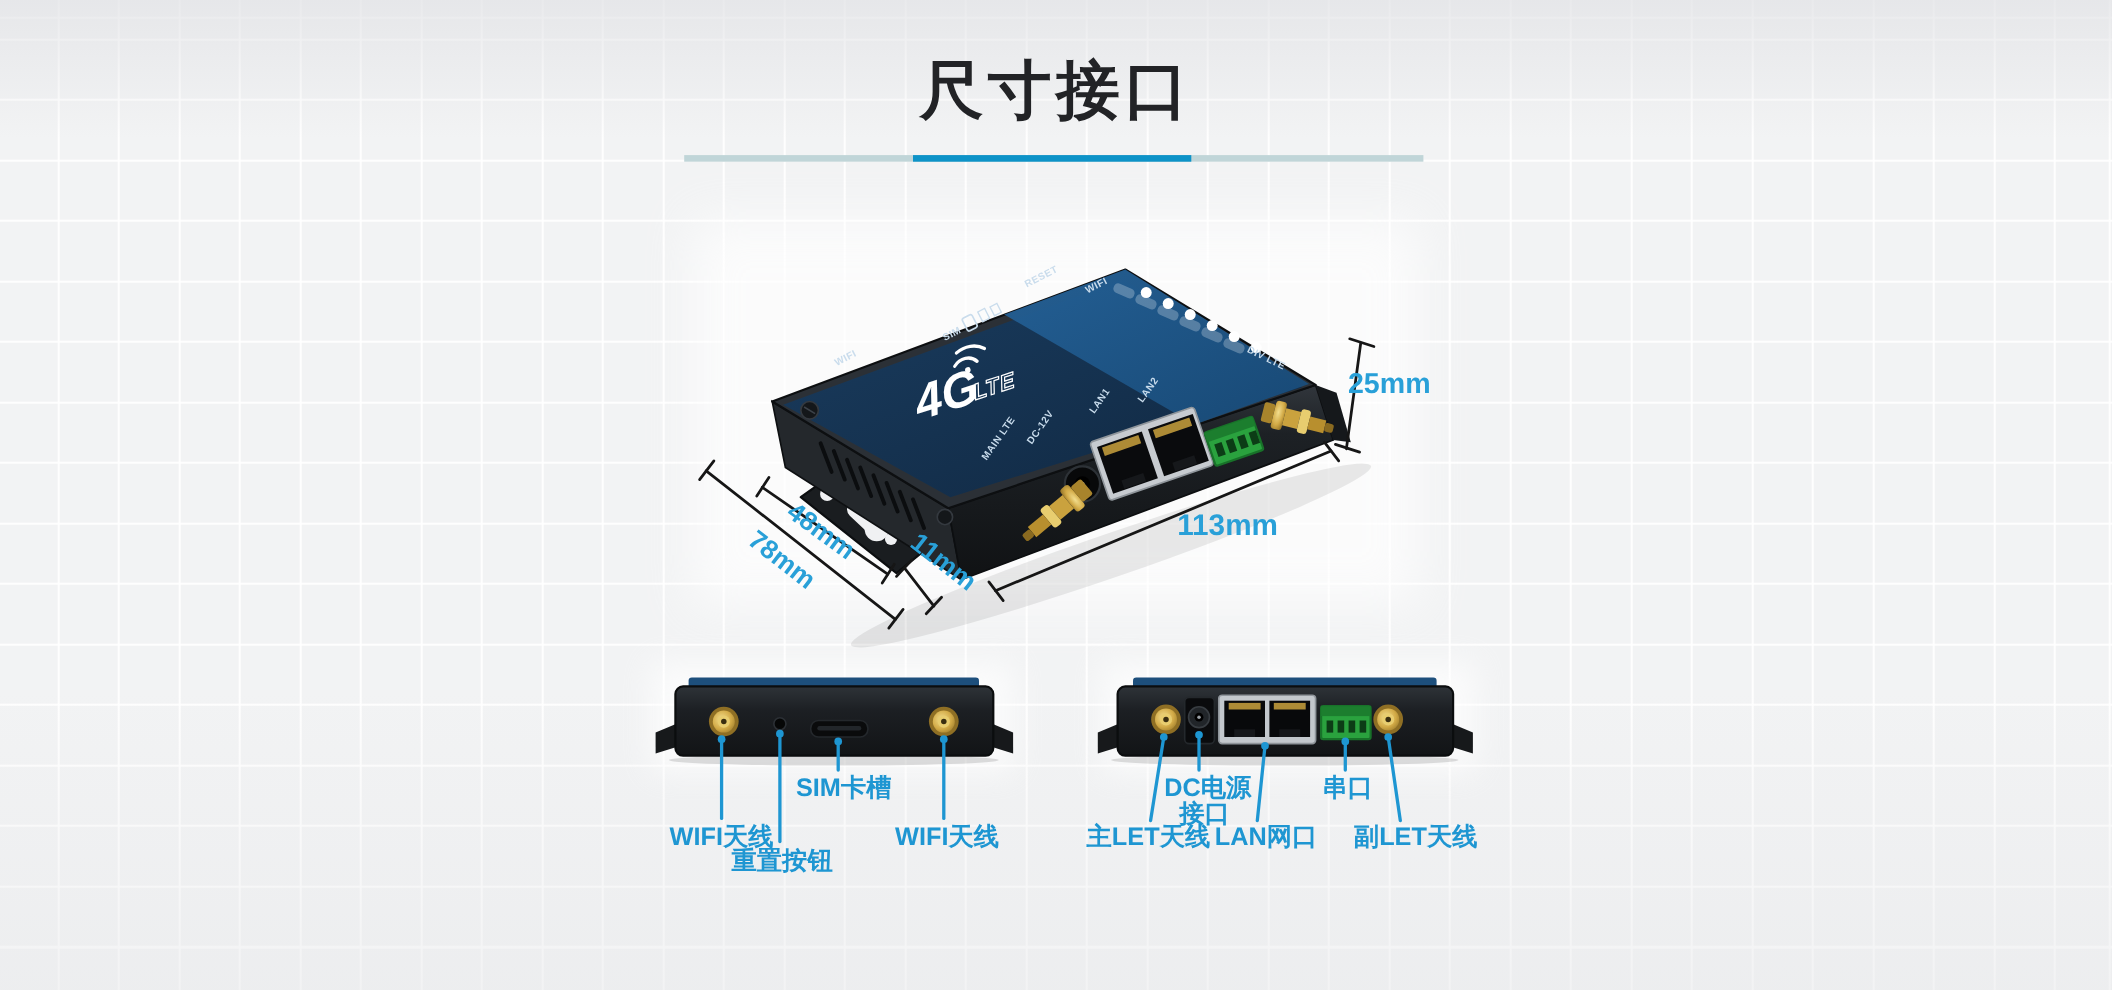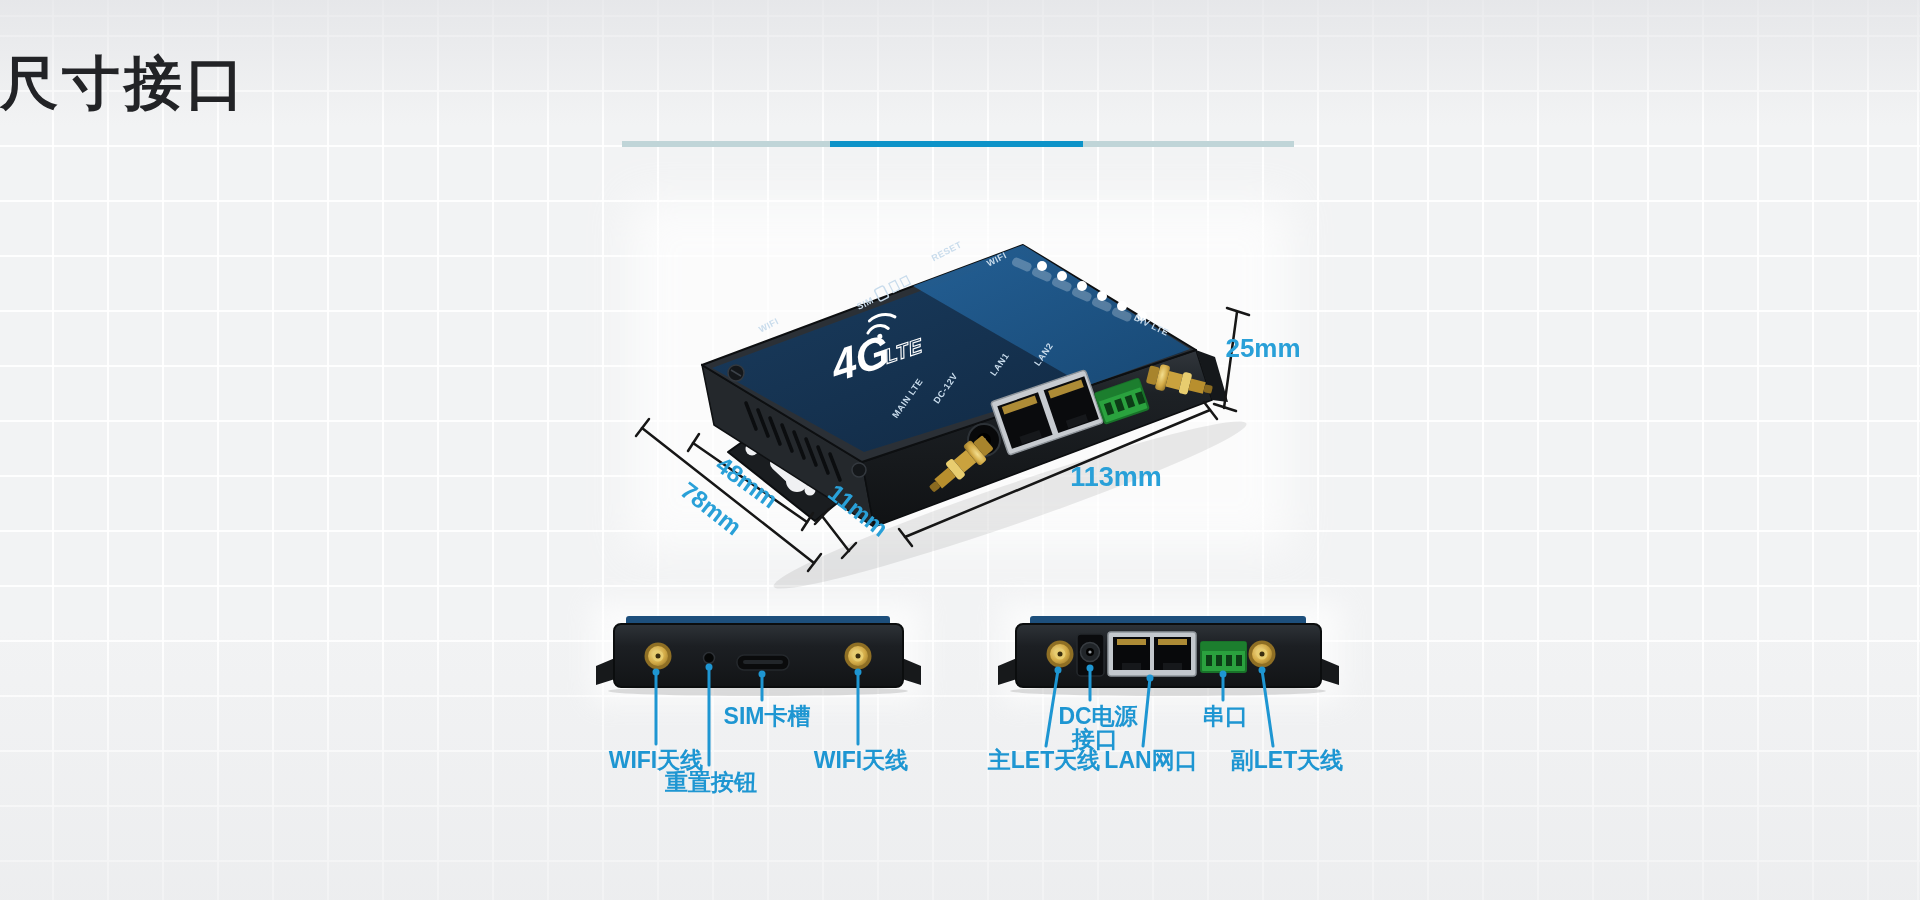--- a/index.html
+++ b/index.html
@@ -8,21 +8,21 @@
     font-family:"Liberation Sans","DejaVu Sans",sans-serif;
     background-color:#f2f3f4;
     background-image:
       linear-gradient(180deg, rgba(226,227,230,.75) 0%, rgba(246,246,247,0) 14%, rgba(244,244,245,0) 70%, rgba(232,233,235,.55) 100%),
       repeating-linear-gradient(90deg, rgba(255,255,255,.95) 0 2px, rgba(255,255,255,0) 2px 55px),
       repeating-linear-gradient(0deg, rgba(255,255,255,.95) 0 2px, rgba(255,255,255,0) 2px 55px);
     background-position:0 0,-3px 0,0 17px;
   }
   .page-title{
     position:absolute;left:0;right:0;top:50px;height:66px;
-    text-align:left;font-size:58px;font-weight:900;color:#222326;
+    text-align:center;font-size:58px;font-weight:900;color:#222326;
     letter-spacing:4px;line-height:66px;
   }
   .title-underline{
     position:absolute;left:622px;top:141px;width:672px;height:6px;
     background:#c0d5d8;
   }
   .title-underline .dark-seg{
     position:absolute;left:208px;top:0;width:253px;height:6px;
     background:#0d93c8;
   }

